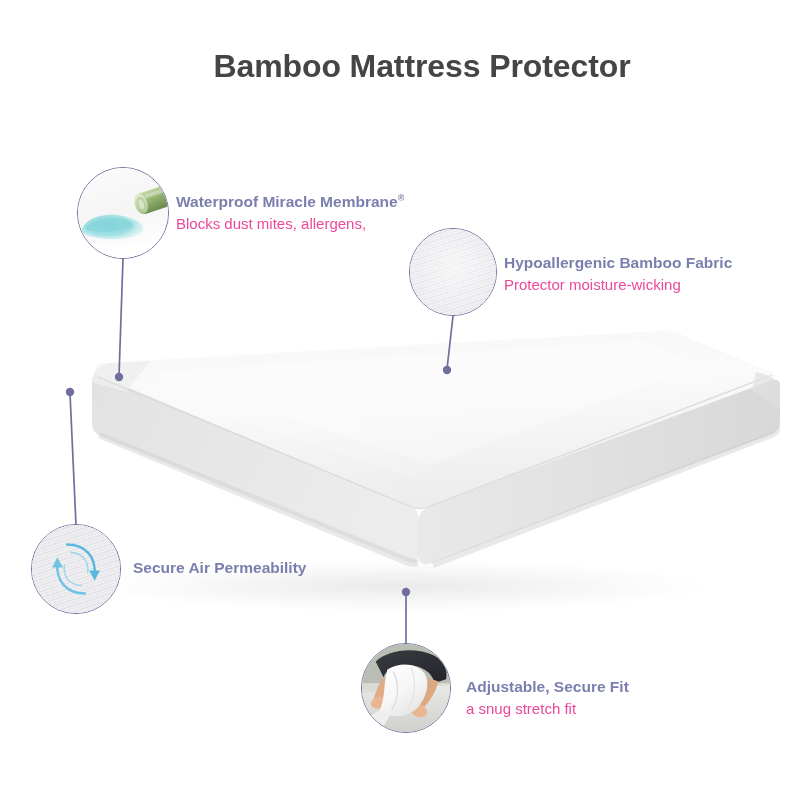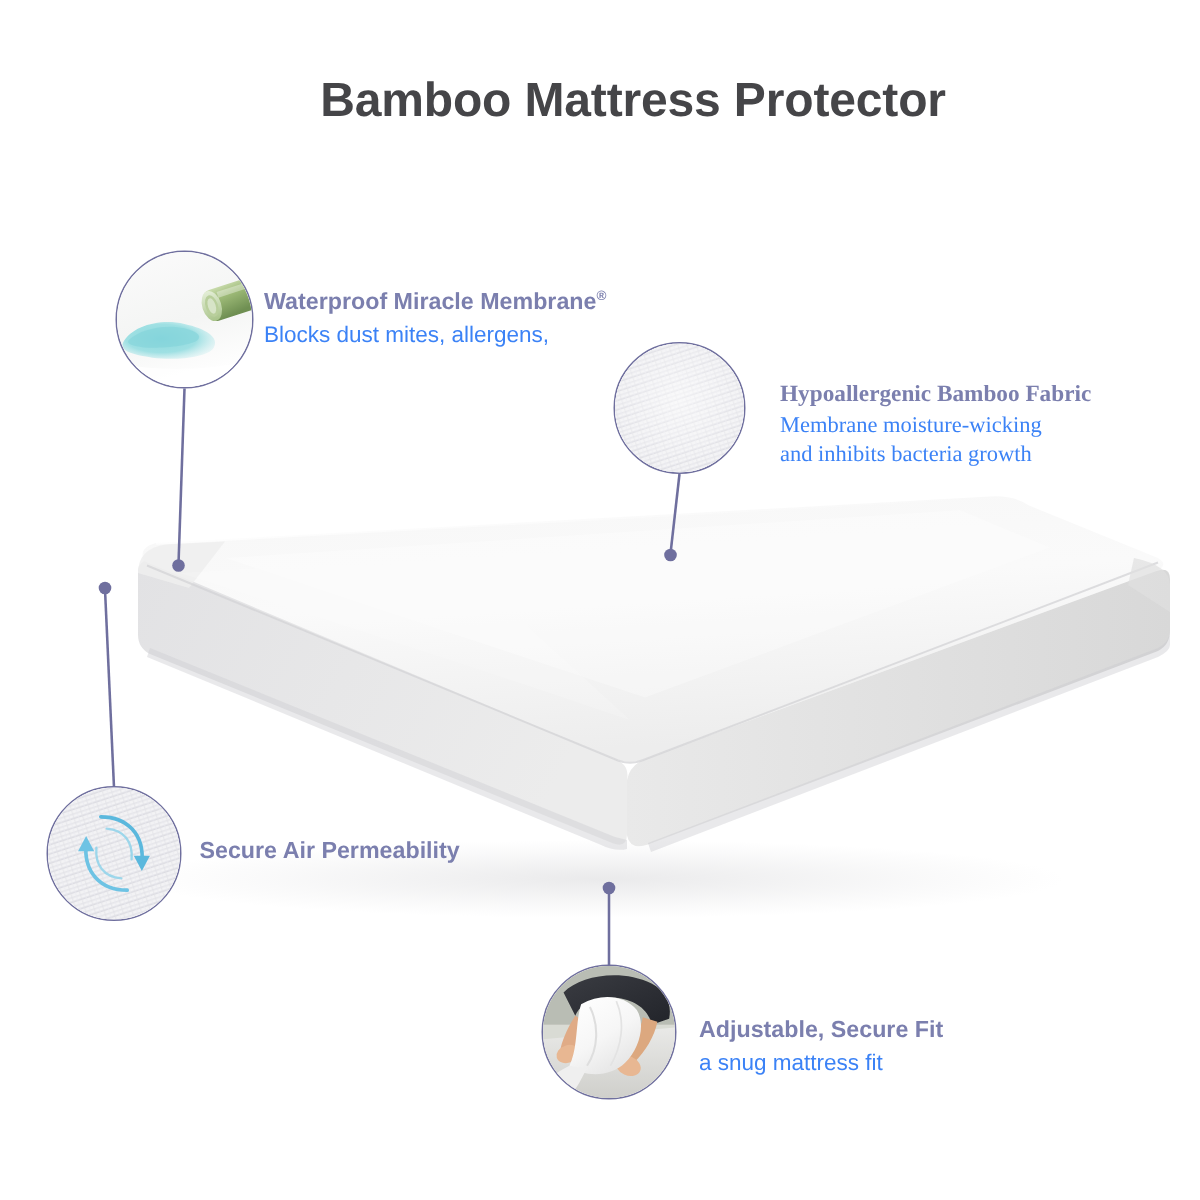--- a/index.html
+++ b/index.html
@@ -29,26 +29,26 @@
   .layer.over{z-index:3;}
 
   
   .callout{position:absolute;z-index:5;}
   .callout .head{
     font-size:15.5px;font-weight:bold;color:#7b7fae;
     line-height:1.26;white-space:nowrap;margin-top:22px;
   }
   .callout .head .reg{font-size:9px;vertical-align:super;font-weight:bold;}
   .callout .body{
-    font-size:15px;color:#3b82f6;line-height:1.33;
+    font-size:15px;color:#ec4899;line-height:1.33;
     margin-top:2px;white-space:nowrap;
   }
 
   #callout-membrane{left:176px;top:170px;}
-  #callout-bamboo{left:520px;top:231px;font-family:Liberation Serif, serif;}
+  #callout-bamboo{left:504px;top:231px;}
   #callout-air{left:133px;top:536px;}
   #callout-fit{left:466px;top:655px;}
 
   
   .icon-circle{
     position:absolute;z-index:4;
     border-radius:50%;
     border:1.4px solid #6f6f9e;
     box-sizing:border-box;
     overflow:hidden;
@@ -327,29 +327,28 @@
       <span>Waterproof Miracle Membrane</span><span class="reg">®</span>
     </div>
     <div class="body">
       <div>Blocks dust mites, allergens,</div>
     </div>
   </div>
 
   <div class="callout" id="callout-bamboo">
     <div class="head">Hypoallergenic Bamboo Fabric</div>
     <div class="body">
-      <div>Membrane moisture-wicking</div>
-      <div>and inhibits bacteria growth</div>
+      <div>Protector moisture-wicking</div>
     </div>
   </div>
 
   <div class="callout" id="callout-air">
     <div class="head">Secure Air Permeability</div>
   </div>
 
   <div class="callout" id="callout-fit">
     <div class="head">Adjustable, Secure Fit</div>
     <div class="body">
-      <div>a snug mattress fit</div>
+      <div>a snug stretch fit</div>
     </div>
   </div>
 
 </div>
 
 </body></html>

